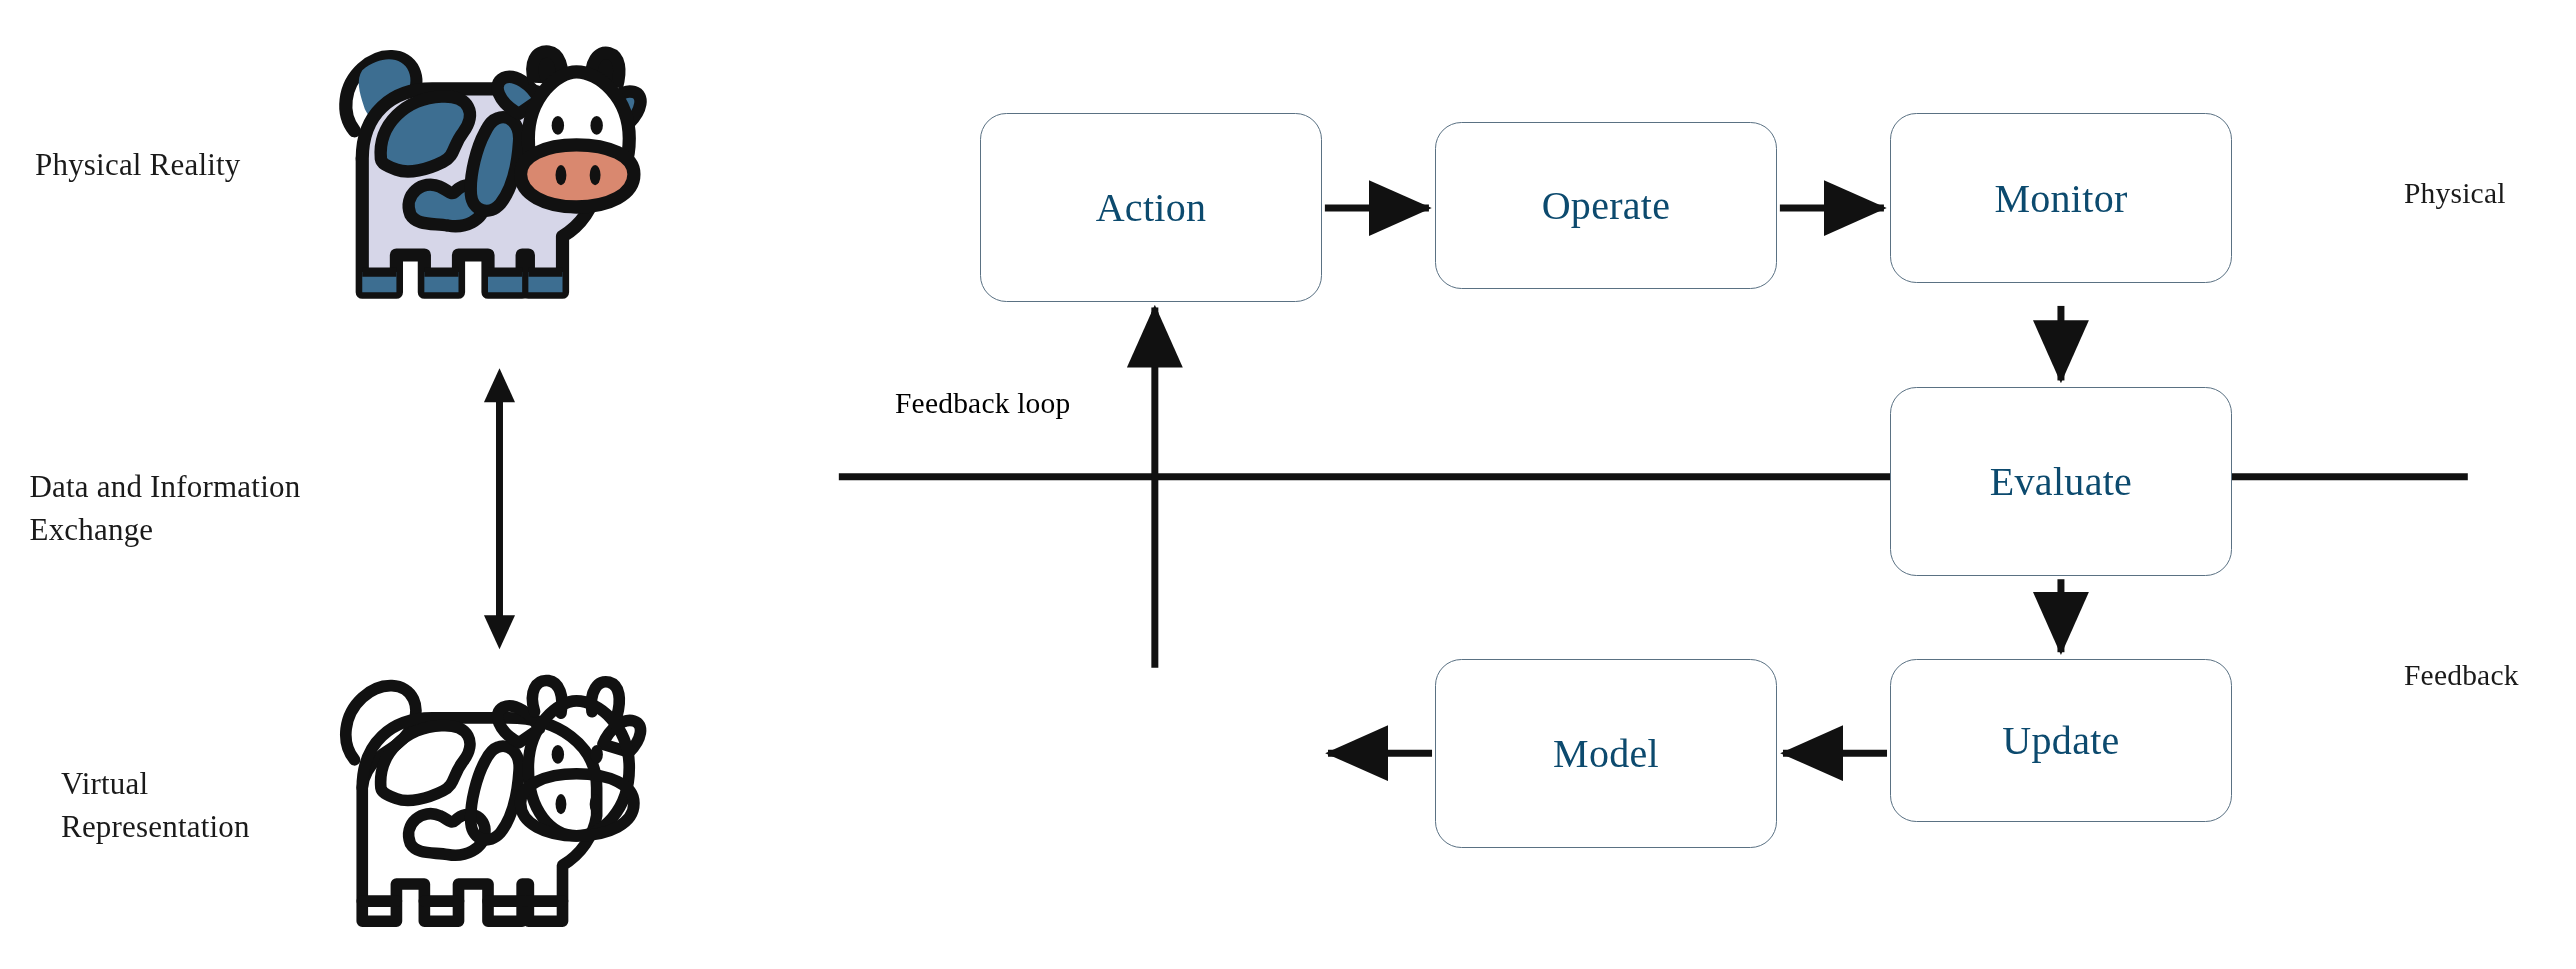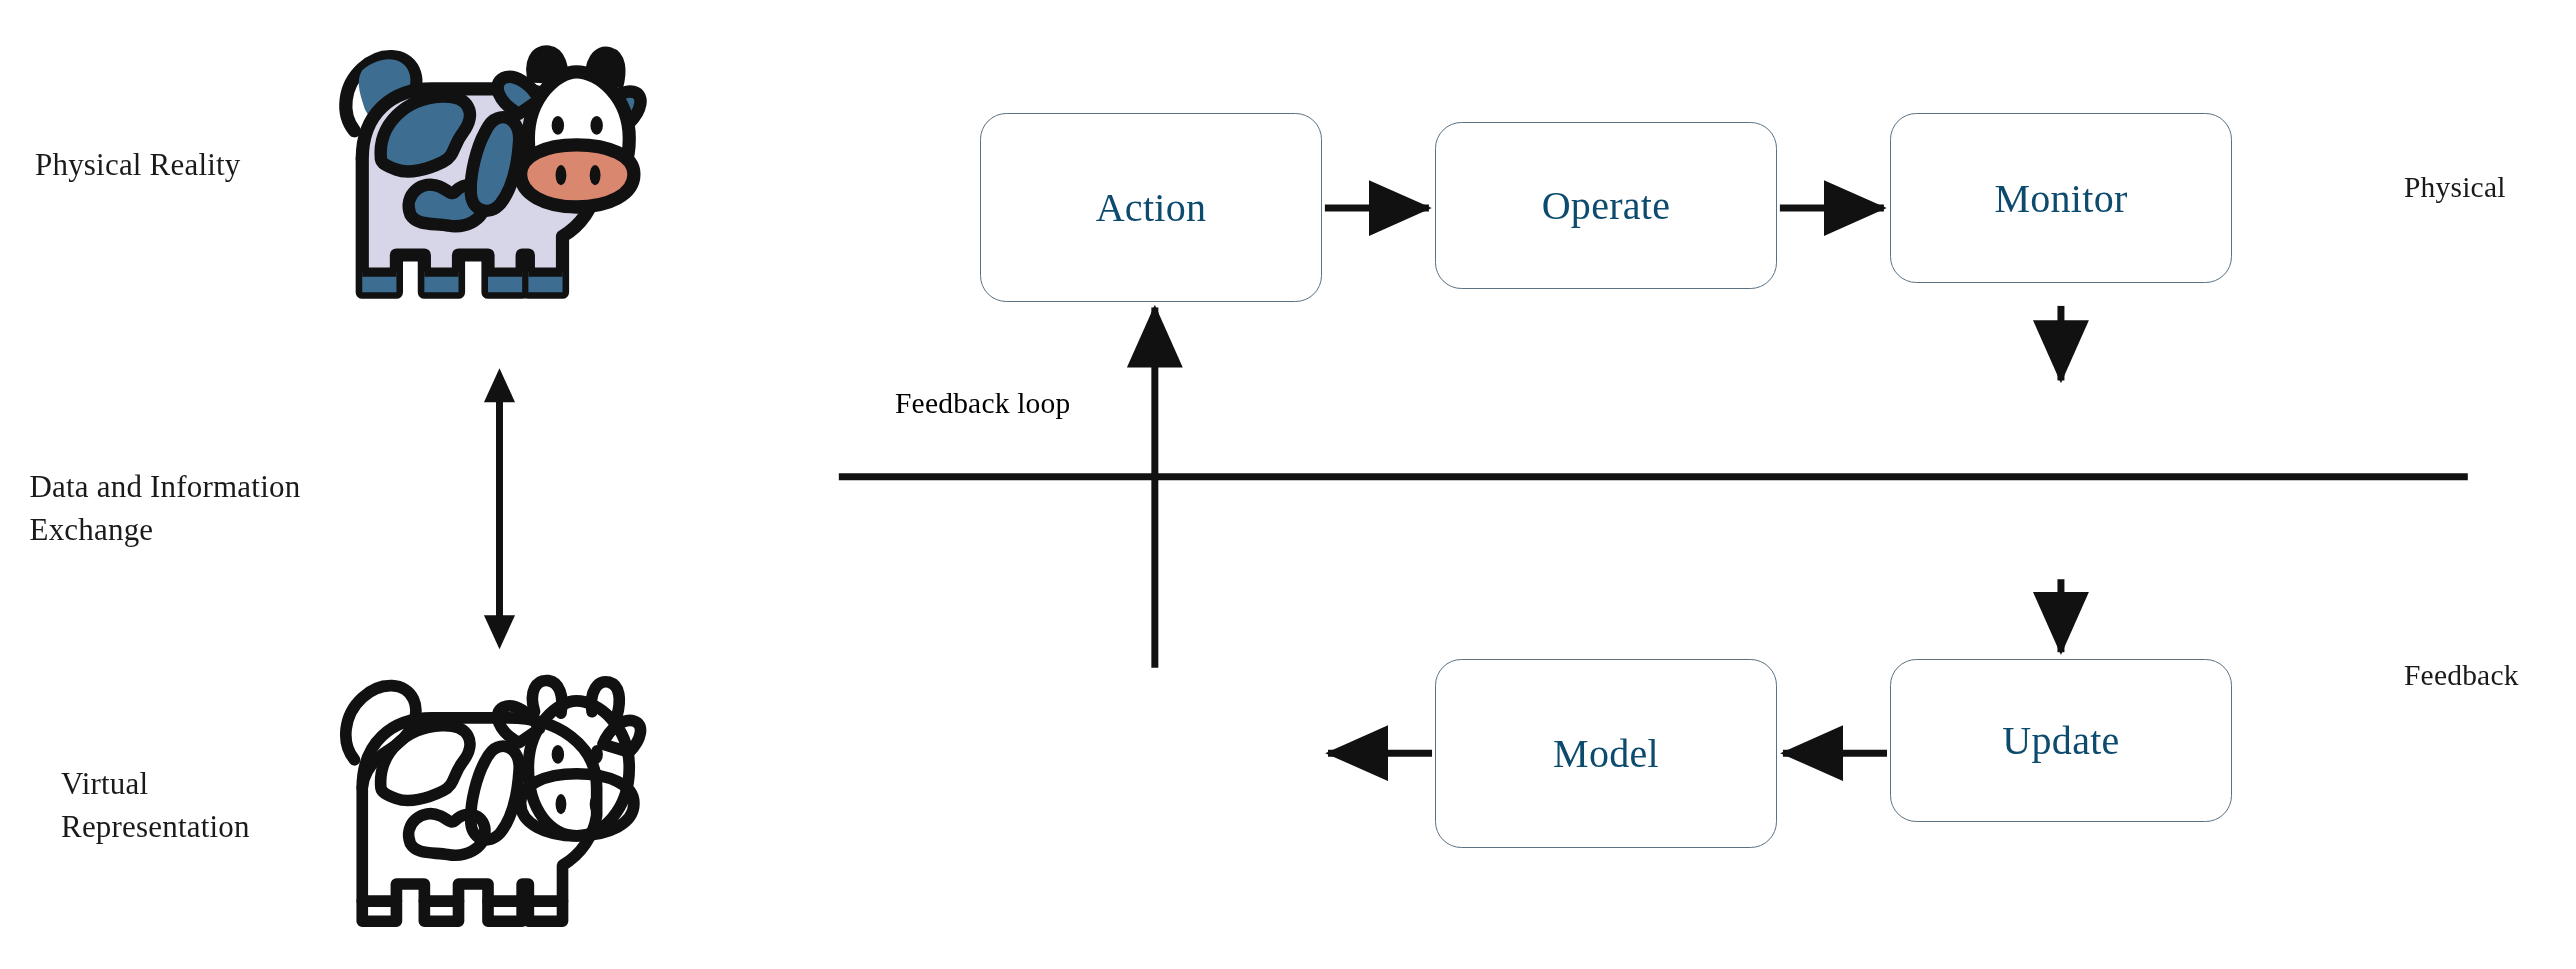--- a/index.html
+++ b/index.html
@@ -93,21 +93,21 @@
   }
 
   
   .domain-label {
     position: absolute;
     color: #1a1a1a;
     font-size: 29.5px;
     letter-spacing: 0.2px;
     z-index: 5;
   }
-  #label-physical { left: 2404px; top: 171px; }
+  #label-physical { left: 2404px; top: 177px; }
   #label-digital  { left: 2404px; top: 659px; }
 
   
   #label-feedback-loop {
     position: absolute;
     left: 895px;
     top: 387px;
     color: #000000;
     font-size: 29.5px;
     letter-spacing: 0.2px;
@@ -235,20 +235,21 @@
 
     <line x1="1487" y1="860" x2="1487" y2="402" stroke="#111111" stroke-width="9"></line>
   </svg>
 
   <div class="node" id="node-action">Action</div>
 
   <div class="node" id="node-operate">Operate</div>
 
   <div class="node" id="node-monitor">Monitor</div>
 
+  <div class="node" id="node-evaluate">Evaluate</div>
 
   <div class="node" id="node-update">Update</div>
 
   <div class="node" id="node-model">Model</div>
 
 
   <svg id="connectors-top" viewBox="0 0 3317 1248" xmlns="http://www.w3.org/2000/svg">
     <defs>
       <marker id="ah2" markerWidth="10" markerHeight="10" refX="8.6" refY="4" orient="auto" markerUnits="strokeWidth">
         <path d="M 0 0 L 9 4 L 0 8 z" fill="#111111"></path>

